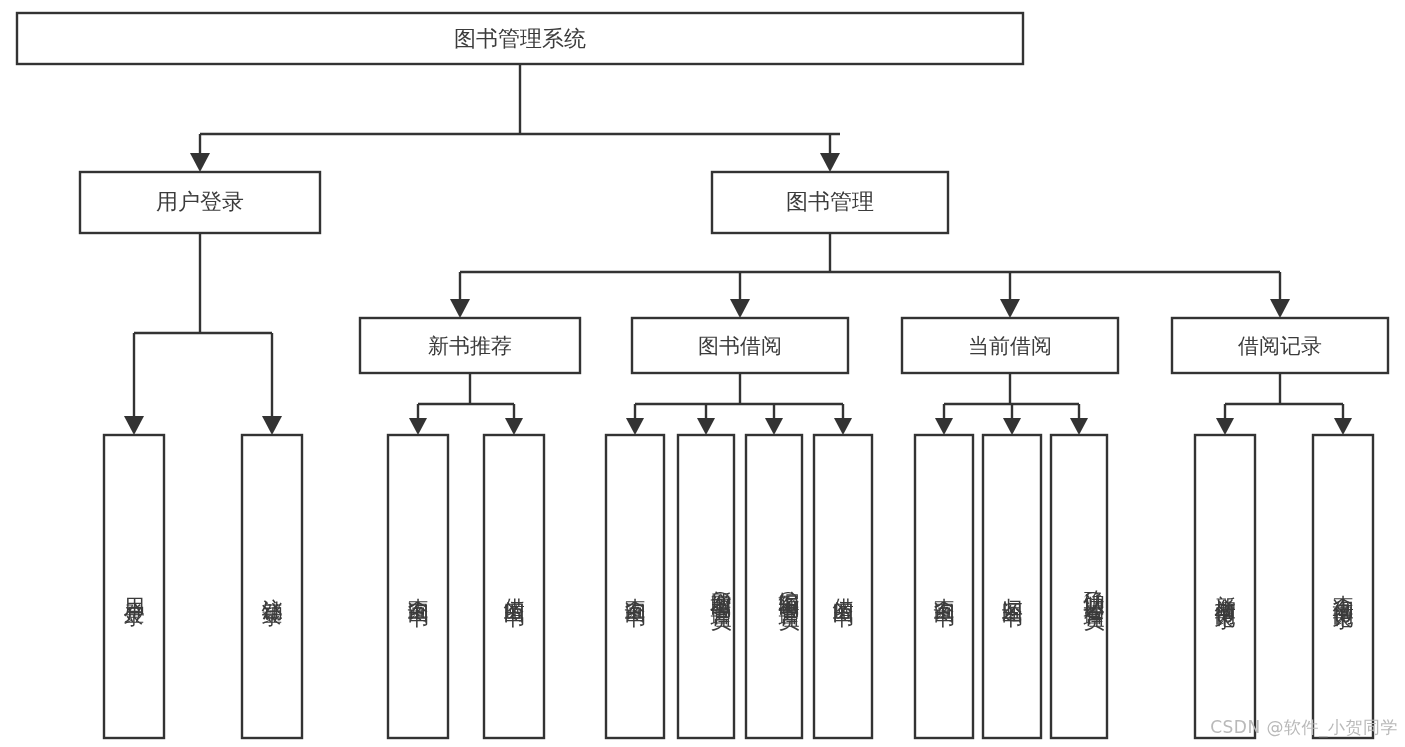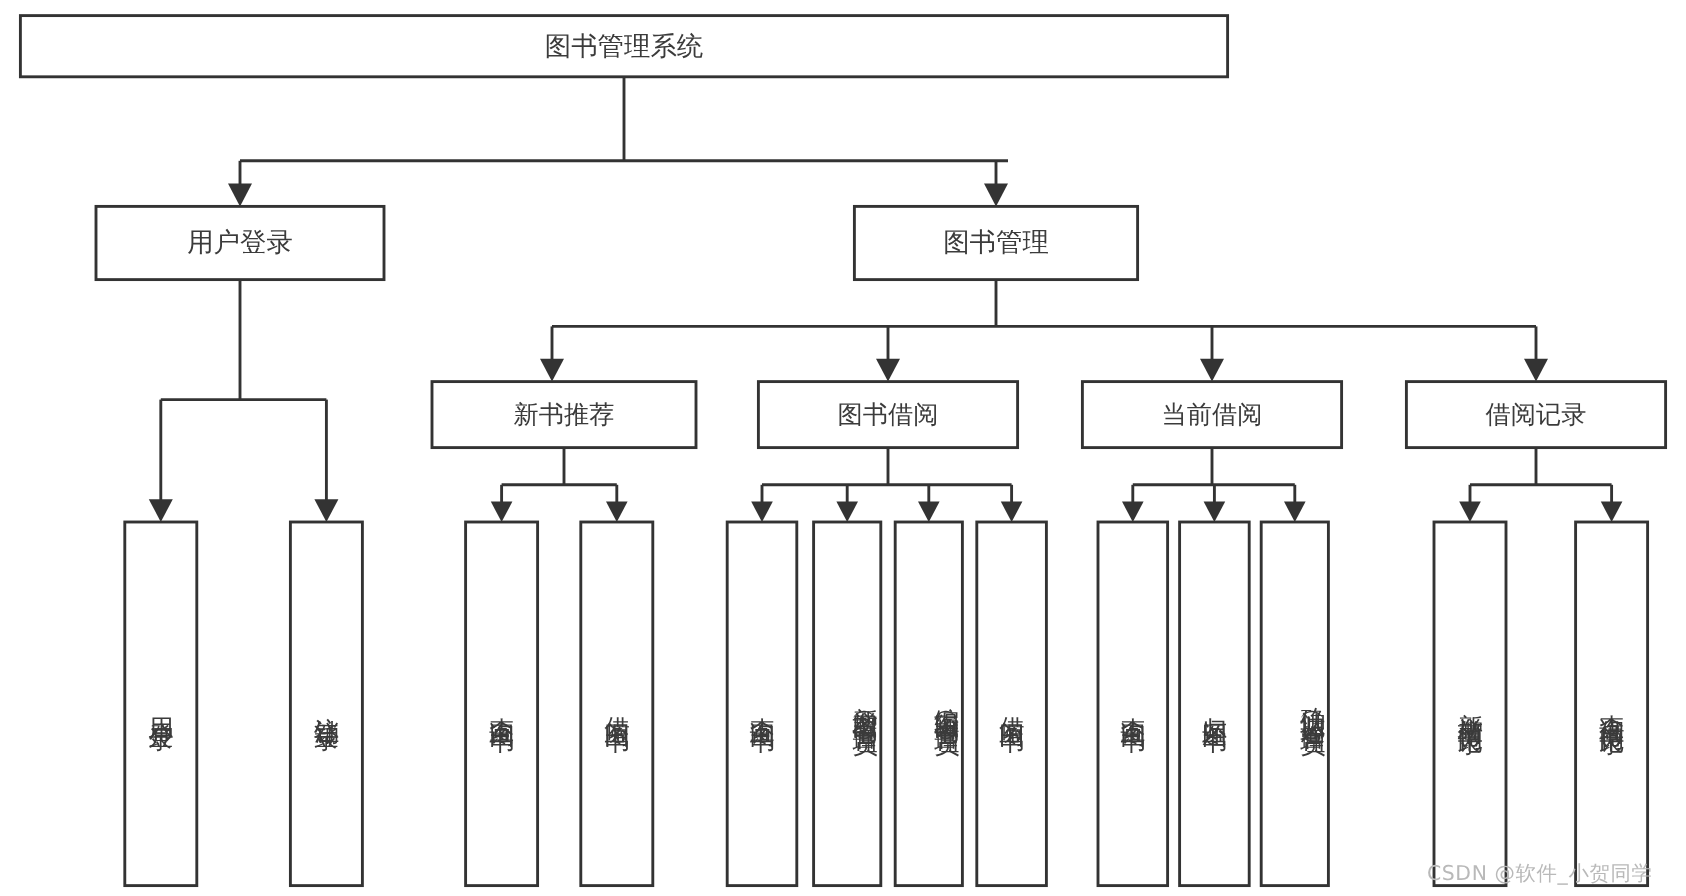--- a/index.html
+++ b/index.html
@@ -65,21 +65,21 @@
     font-size: 21px;
     line-height: 1.26;
     letter-spacing: 3px;
     color: #3b3b3b;
     white-space: nowrap;
     pointer-events: none;
     overflow: hidden;
   }
   .watermark {
     position: absolute;
-    right: 28px;
+    right: 7px;
     bottom: 8px;
     font-family: "DejaVu Sans", "Liberation Sans", sans-serif;
     font-size: 17px;
     color: #b9b9b9;
     letter-spacing: 0.5px;
     white-space: nowrap;
   }
 </style>
 </head>
 <body>

